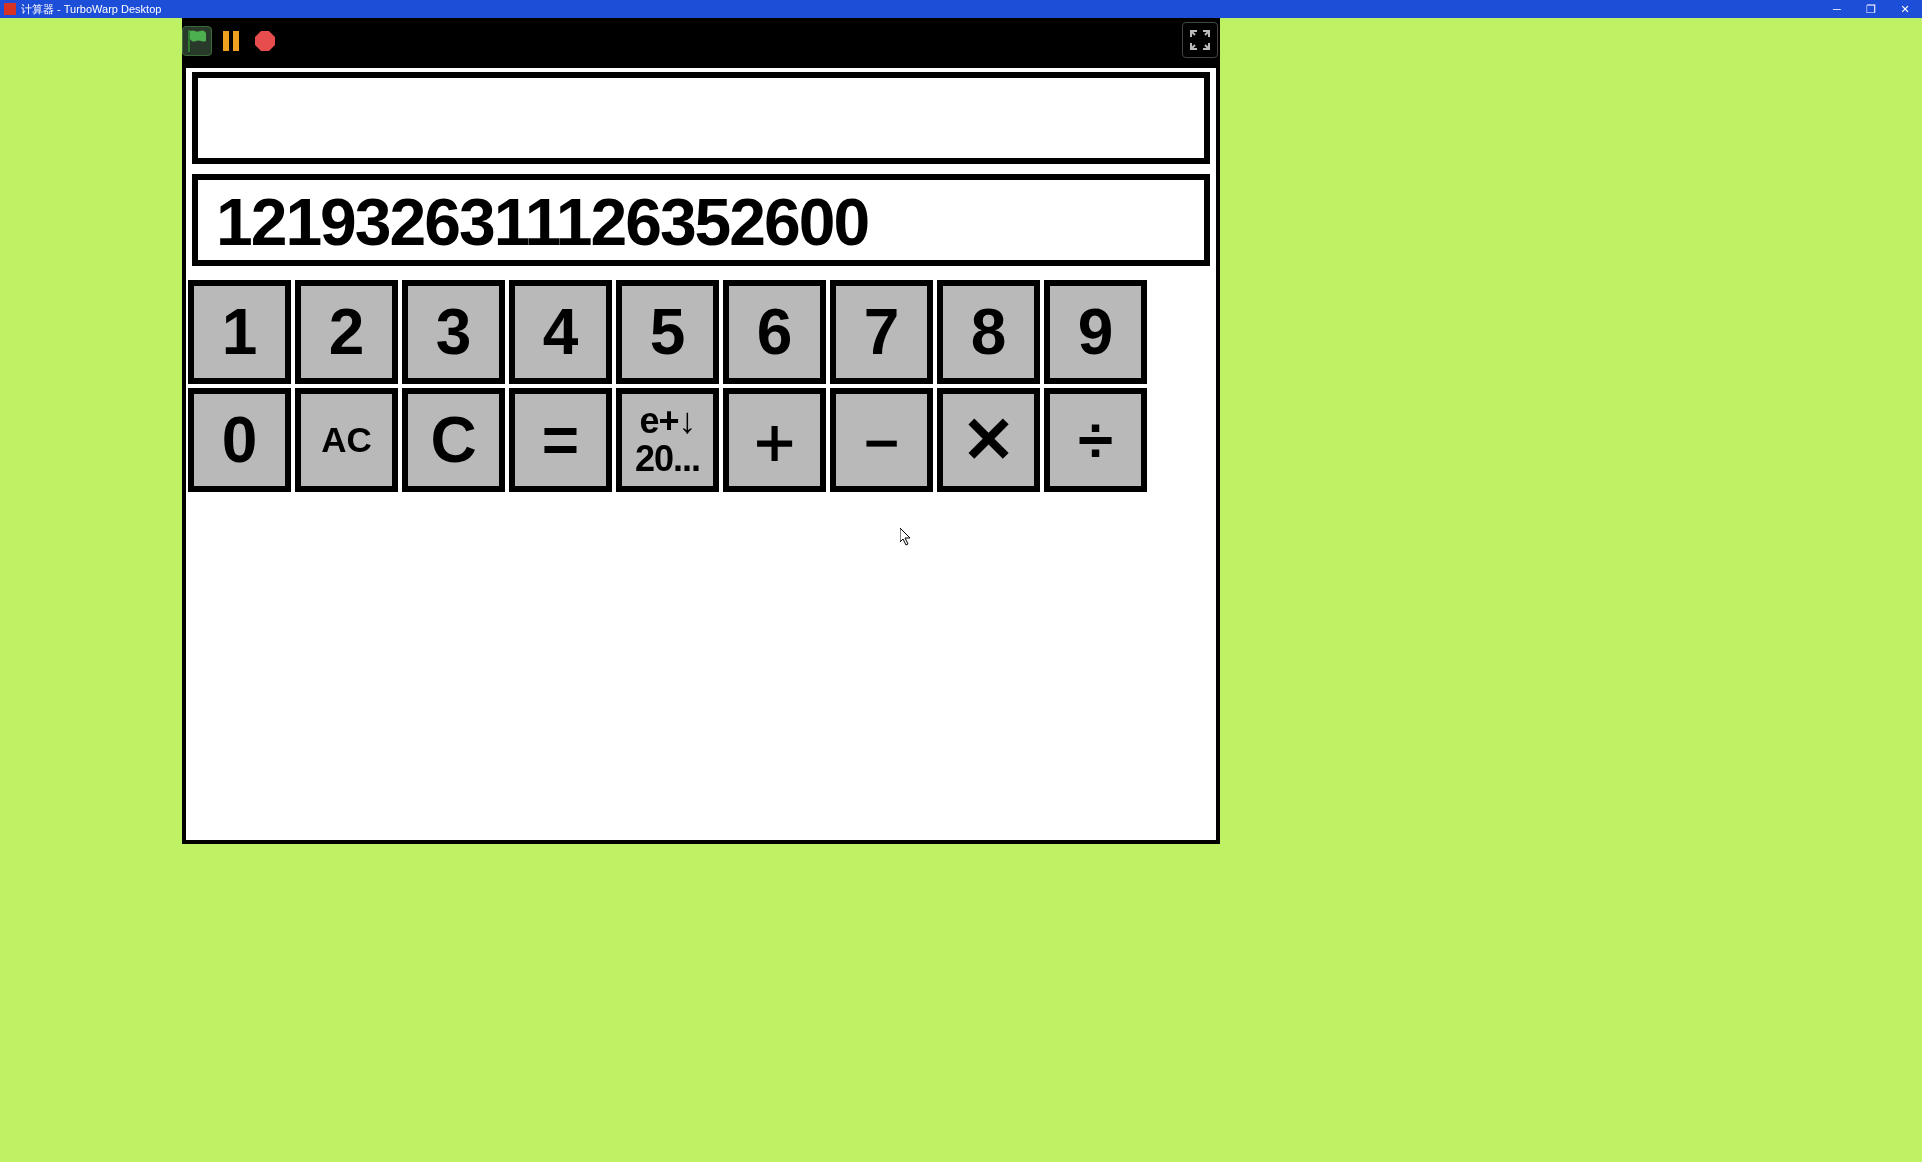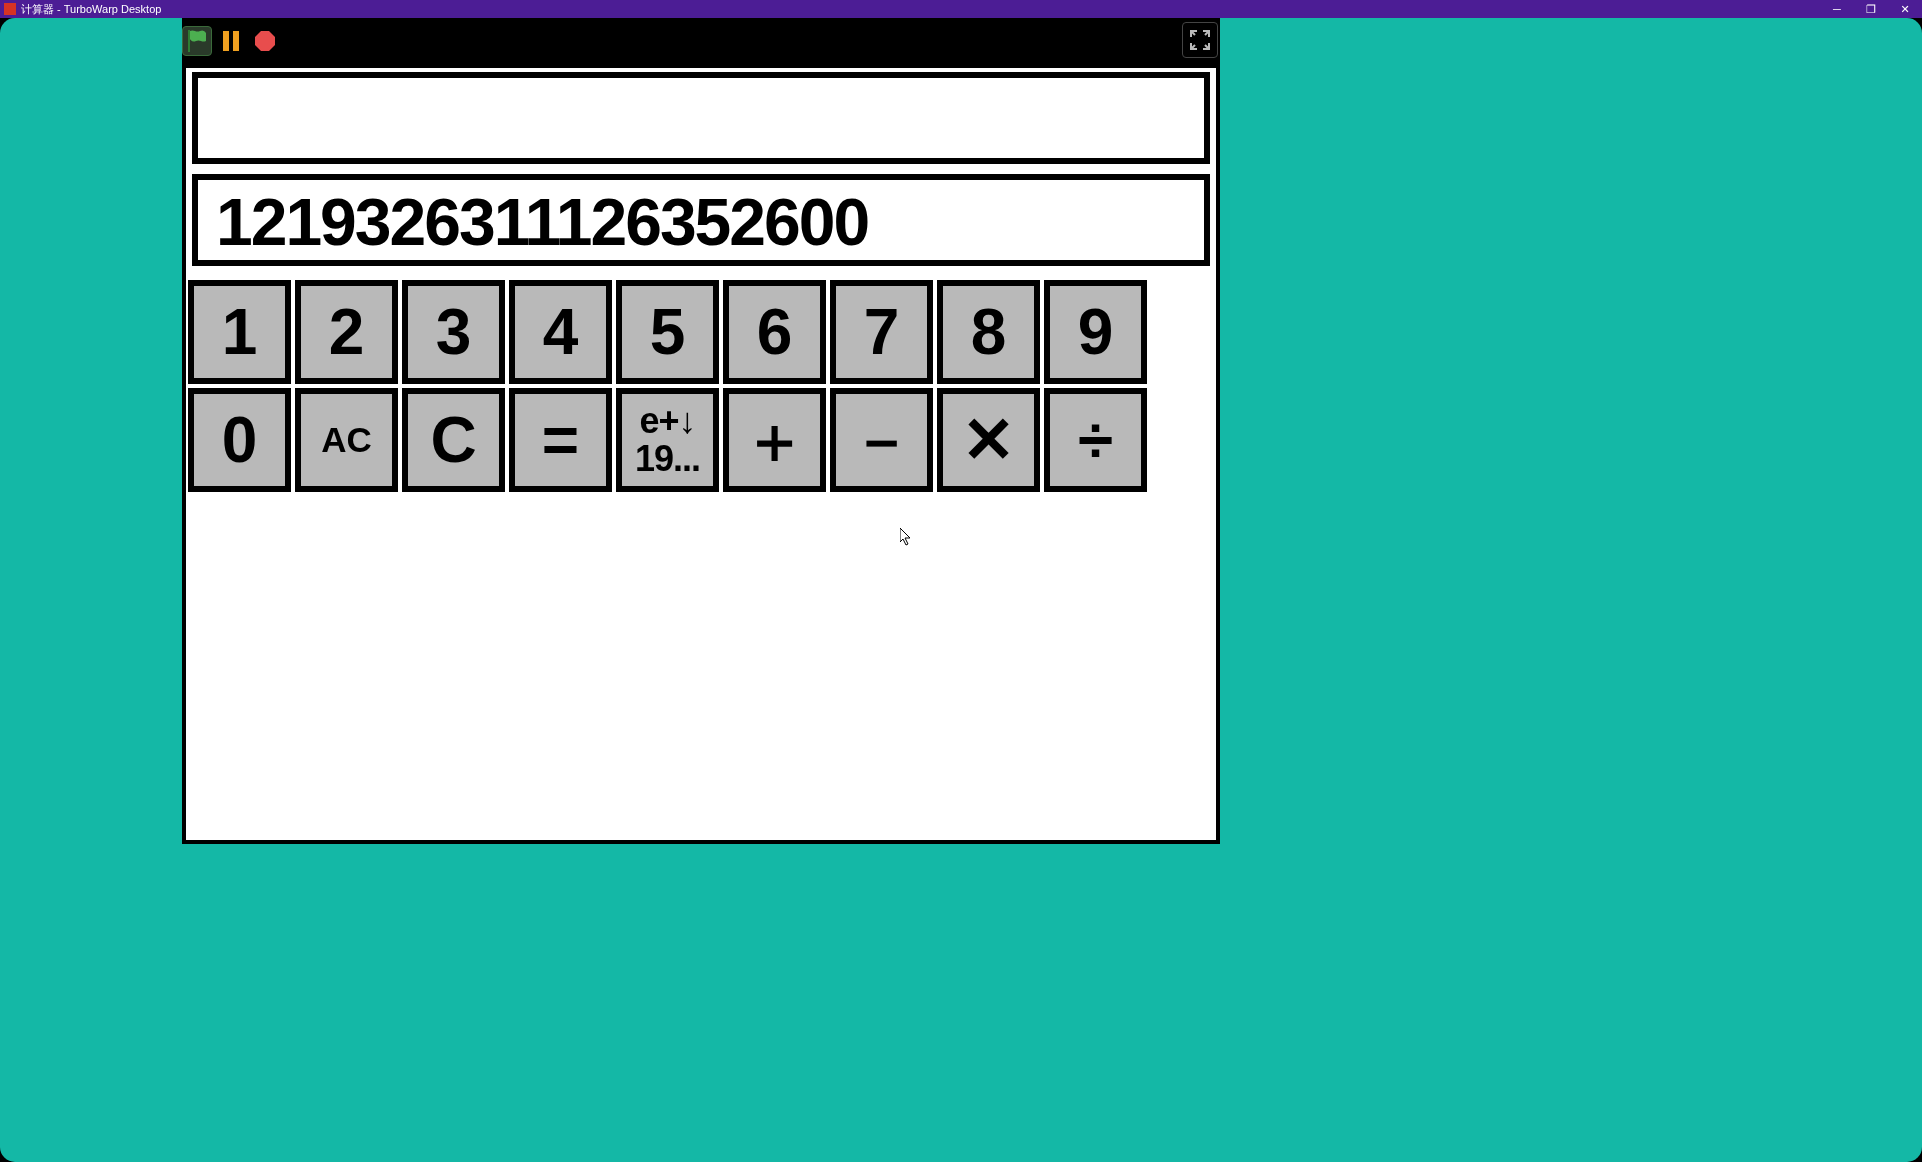--- a/index.html
+++ b/index.html
@@ -2,21 +2,21 @@
 <html><head>
   <meta charset="utf-8">
   <style>
     * { margin: 0; padding: 0; box-sizing: border-box; }
     html, body { width: 100%; height: 100%; overflow: hidden; font-family: Arial, Helvetica, sans-serif; }
     body { background: #000; }
 
     
     .titlebar {
       height: 18px;
-      background: #4c1d95;
+      background: #1d4ed8;
       color: #fff;
       display: flex;
       align-items: center;
       font-size: 11px;
       padding-left: 4px;
       position: relative;
     }
     .titlebar .app-icon {
       width: 12px; height: 12px;
       background: #d63324;
@@ -31,22 +31,21 @@
     .win-btn {
       width: 34px;
       display: flex; align-items:center; justify-content:center;
       font-size: 11px; color:#fff;
     }
 
     
     .app-frame {
       position: absolute;
       top: 18px; left: 0; right: 0; bottom: 0;
-      background: #14b8a6;
-      border-radius: 15px;
+      background: #bef264;
       
     }
 
     
     .holder {
       position: absolute;
       top: 0;
       left: 182px;
       width: 1038px;
     }
@@ -186,21 +185,21 @@
         <div class="key">9</div>
       </div>
 
       <div class="key-row row2">
         <div class="key">0</div>
         <div class="key small">AC</div>
         <div class="key">C</div>
         <div class="key">=</div>
         <div class="key sci">
           <span>e+↓</span>
-          <span>19...</span>
+          <span>20...</span>
         </div>
         <div class="key">＋</div>
         <div class="key">－</div>
         <div class="key">✕</div>
         <div class="key">÷</div>
       </div>
 
       <svg class="cursor" style="left:714px; top:460px;" viewBox="0 0 12 18">
         <path d="M0 0 L0 14 L3 11 L6 17 L8 16 L5 10 L10 10 Z" fill="#fff" stroke="#000" stroke-width="1"></path>
       </svg>

